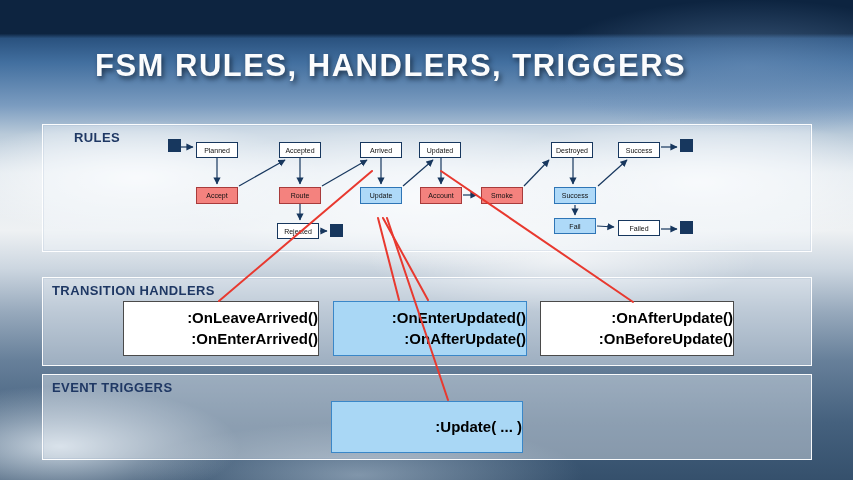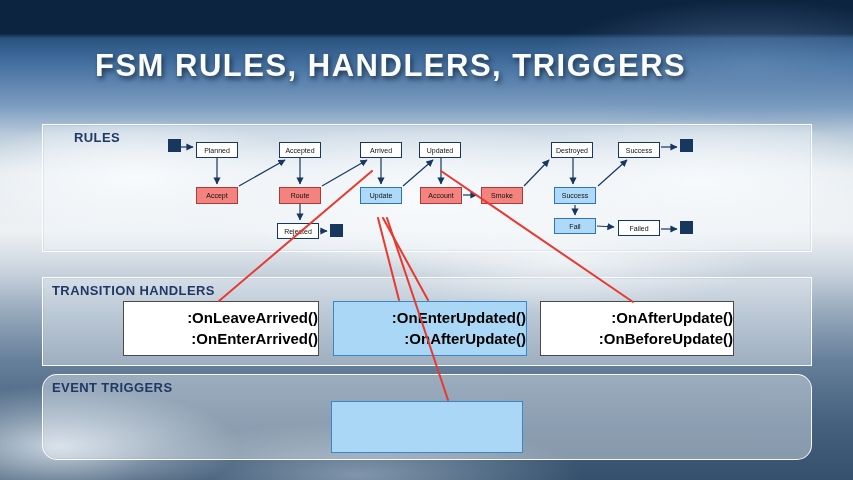--- a/index.html
+++ b/index.html
@@ -29,21 +29,21 @@
     background:rgba(240,246,251,.42);
     border:1px solid rgba(255,255,255,.95);
     box-shadow:0 0 0 1px rgba(120,150,180,.15) inset;
   }
   .panel-label{
     font-size:13px;font-weight:bold;color:#1f3864;
     padding:5px 9px 0 9px;letter-spacing:.4px;
   }
   #rules-panel{top:124px;height:128px;padding-left:22px;}
   #handlers-panel{top:277px;height:89px;}
-  #triggers-panel{top:374px;height:86px;border-radius:15px;}
+  #triggers-panel{top:374px;height:86px;}
 
   
   .node{
     position:absolute;width:42px;height:16px;box-sizing:border-box;
     border:1px solid #17375e;background:#fff;color:#111;
     font-size:7px;display:flex;align-items:center;justify-content:center;
     z-index:2;
   }
   .n-red{background:#f4827e;border-color:#a83b3b;height:17px;}
   .n-blue{background:#aed9f8;border-color:#2e75b6;height:17px;}
@@ -141,20 +141,21 @@
     <div class="hbox" id="handler-box-3">
       <div>:OnAfterUpdate()</div>
       <div>:OnBeforeUpdate()</div>
     </div>
   </div>
 
   <div class="panel" id="triggers-panel">
     <div class="panel-label">EVENT TRIGGERS</div>
 
     <div class="hbox blue" id="trigger-box">
+      <div>:Update( ... )</div>
     </div>
   </div>
 
   <svg class="overlay-lines" width="853" height="480">
     <g stroke="#e8392f" stroke-width="2" fill="none" stroke-linecap="round">
       <path d="M372,171 L219,301"></path>
       <path d="M378,218 L399,300"></path>
       <path d="M383,218 L428,300"></path>
       <path d="M387,218 L448,400"></path>
       <path d="M441,171 L633,302"></path>

